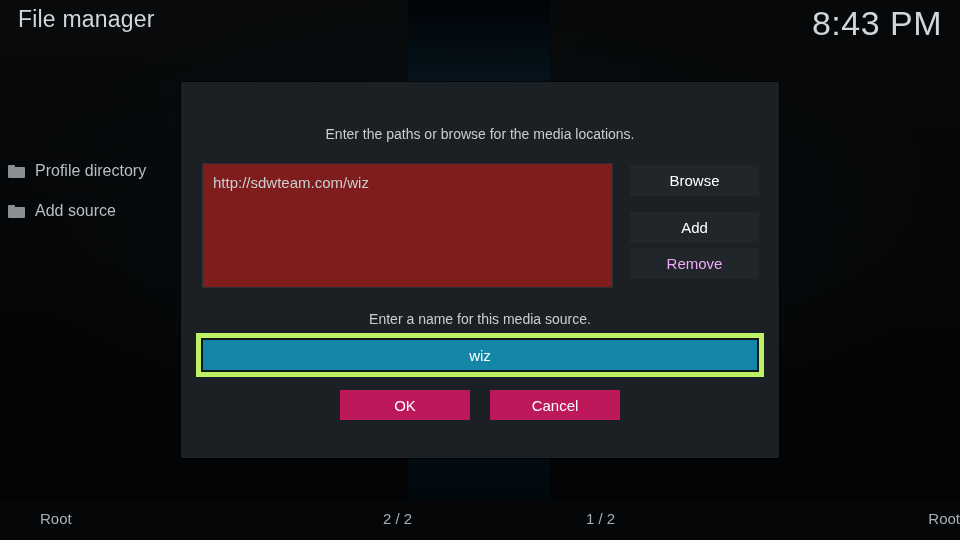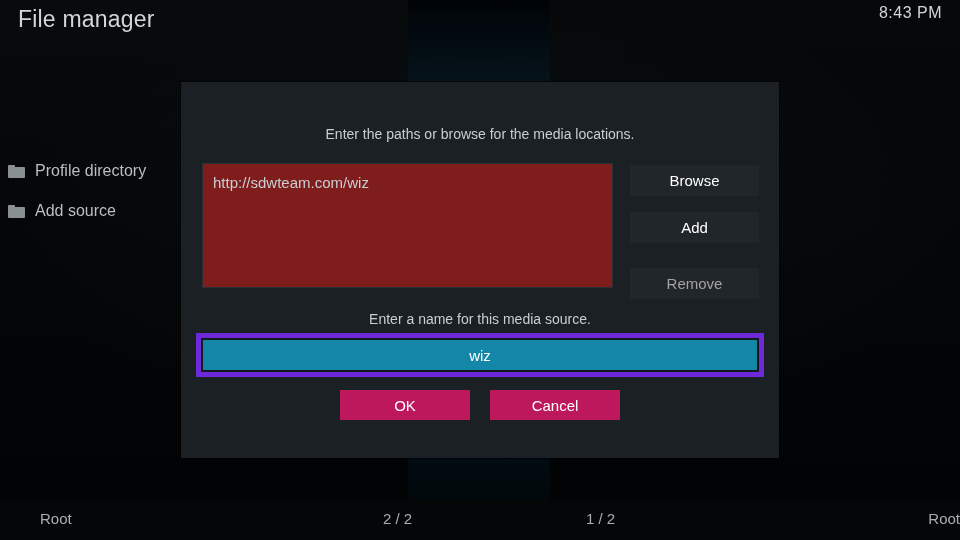--- a/index.html
+++ b/index.html
@@ -66,21 +66,21 @@
     position: absolute;
     left: 18px; top: 6px;
     font-size: 23px;
     color: #d2d6d8;
     font-weight: 400;
     letter-spacing: 0.2px;
   }
   #clock {
     position: absolute;
     right: 18px; top: 4px;
-    font-size: 16px;
+    font-size: 34px;
     color: #d2d6d8;
     font-weight: 400;
     letter-spacing: 0.5px;
   }
 
   
   #sidebar {
     position: absolute;
     left: 0; top: 151px;
     width: 180px;
@@ -191,34 +191,34 @@
     border: none;
     color: #ffffff;
     font-size: 15px;
     font-family: "Liberation Sans", sans-serif;
     display: flex;
     align-items: center;
     justify-content: center;
   }
   #btn-browse { top: 83px; text-align: right; }
   #btn-add    { top: 130px; }
-  #btn-remove { top: 186px; color: #a3a3a3; }
+  #btn-remove { top: 166px; color: #f0abfc; }
 
   #hint-name {
     position: absolute;
     left: 0; top: 229px;
     width: 598px;
   }
 
   
   #name-highlight {
     position: absolute;
     left: 15px; top: 251px;
     width: 568px; height: 44px;
-    background: #6d28d9;
+    background: #bef264;
     padding: 5px;
   }
   #name-inner {
     width: 100%; height: 100%;
     background: #13181b;
     padding: 2px;
   }
   #name-field {
     width: 100%; height: 100%;
     background: #1487a8;

